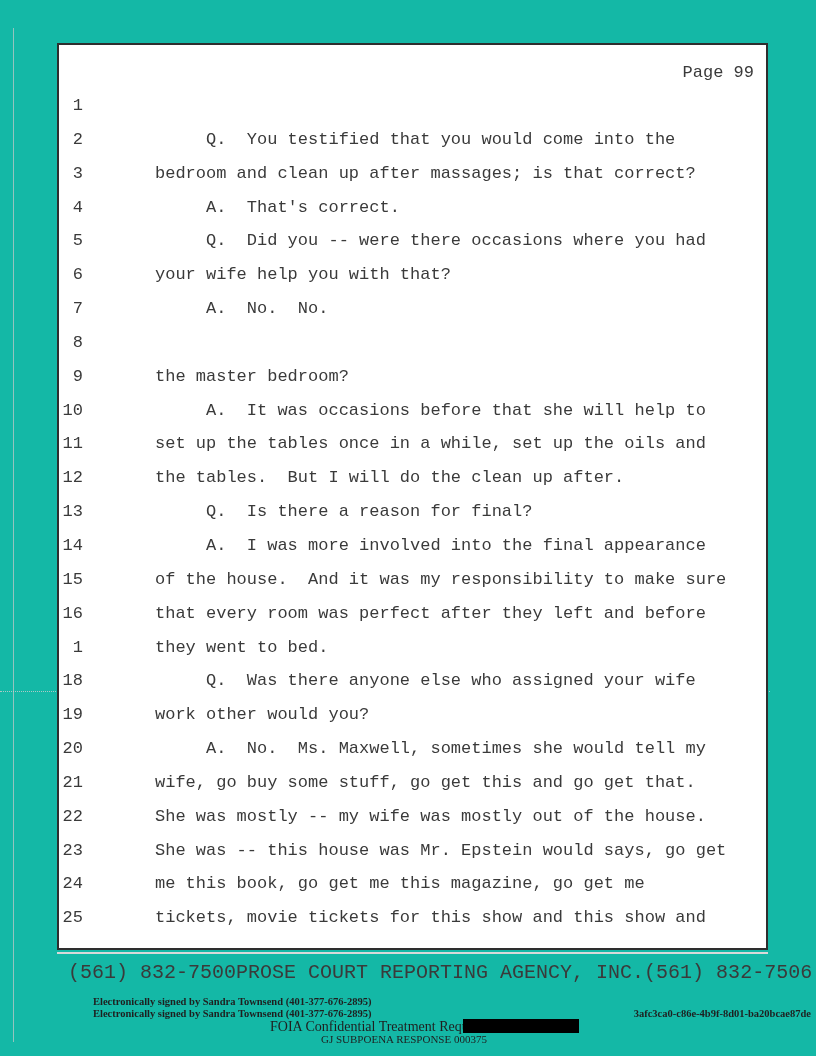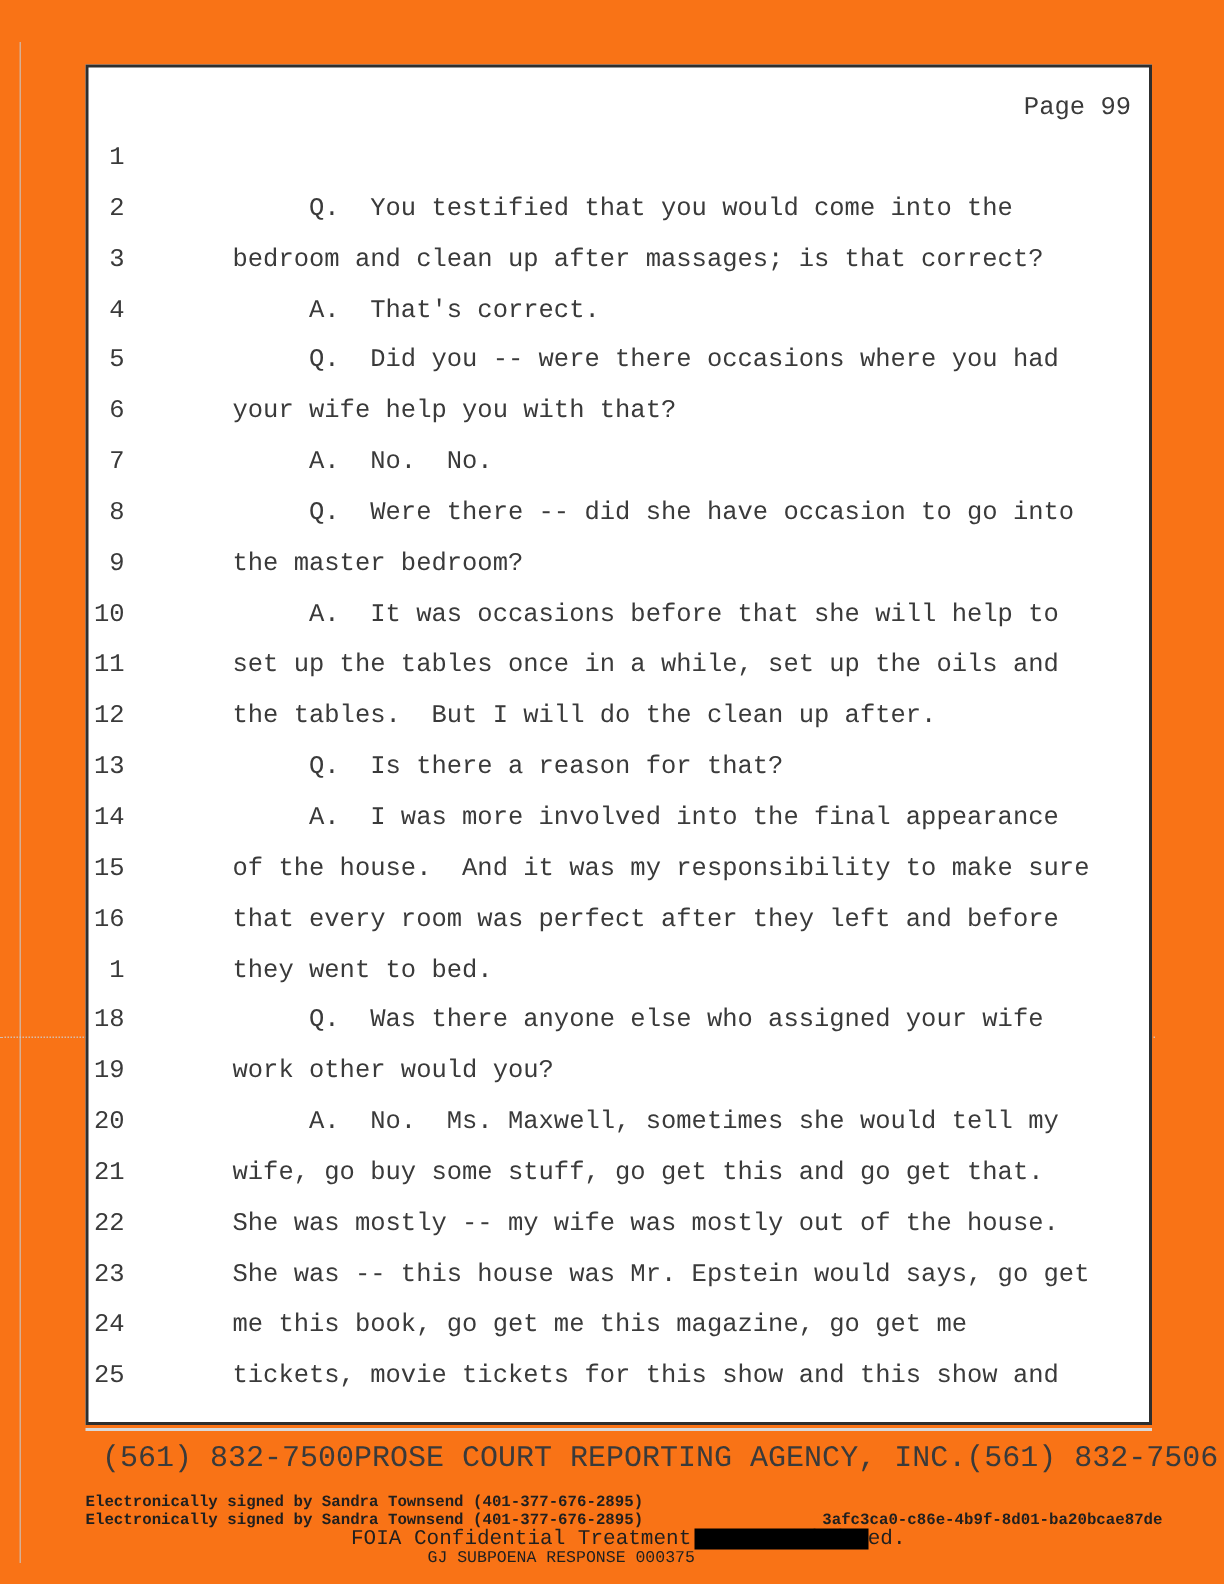--- a/index.html
+++ b/index.html
@@ -1,20 +1,20 @@
 <!DOCTYPE html>
 <html><head>
 <meta charset="utf-8">
 <style>
   html, body { margin: 0; padding: 0; background: #ffffff; }
   .page {
     position: relative;
     width: 816px;
     height: 1056px;
-    background: #f97316;
+    background: #14b8a6;
     overflow: hidden;
     font-family: "Liberation Mono", "DejaVu Sans Mono", monospace;
     color: #3a3a3a;
   }
   
   .scan-vline {
     position: absolute;
     left: 13px; top: 28px;
     width: 1px; height: 1014px;
     background: #c9c9c9;
@@ -77,22 +77,23 @@
     left: 68px; top: 963px;
     width: 701px;
     display: flex;
     justify-content: space-between;
     font-size: 20px;
     line-height: 19px;
     white-space: pre;
   }
   
   .sigfont {
-    font-family: Liberation Mono, monospace;
+    font-family: Liberation Serif, serif;
     color: #1f1f1f;
+    margin-left: 36px;
   }
   .sig1 {
     position: absolute;
     left: 57px; top: 996px;
     font-size: 10.5px; font-weight: bold;
     line-height: 12px;
   }
   .sig2row {
     position: absolute;
     left: 57px; top: 1008px;
@@ -154,41 +155,40 @@
         <div class="tline">
           <span class="lnum">6</span>
           <span class="ltext">your wife help you with that?</span>
         </div>
         <div class="tline">
           <span class="lnum">7</span>
           <span class="ltext">     A.  No.  No.</span>
         </div>
         <div class="tline">
           <span class="lnum">8</span>
-          <span class="ltext">     Q.  Were there -- did she have occasion to go into</span>
         </div>
         <div class="tline">
           <span class="lnum">9</span>
           <span class="ltext">the master bedroom?</span>
         </div>
         <div class="tline">
           <span class="lnum">10</span>
           <span class="ltext">     A.  It was occasions before that she will help to</span>
         </div>
         <div class="tline">
           <span class="lnum">11</span>
           <span class="ltext">set up the tables once in a while, set up the oils and</span>
         </div>
         <div class="tline">
           <span class="lnum">12</span>
           <span class="ltext">the tables.  But I will do the clean up after.</span>
         </div>
         <div class="tline">
           <span class="lnum">13</span>
-          <span class="ltext">     Q.  Is there a reason for that?</span>
+          <span class="ltext">     Q.  Is there a reason for final?</span>
         </div>
         <div class="tline">
           <span class="lnum">14</span>
           <span class="ltext">     A.  I was more involved into the final appearance</span>
         </div>
         <div class="tline">
           <span class="lnum">15</span>
           <span class="ltext">of the house.  And it was my responsibility to make sure</span>
         </div>
         <div class="tline">

